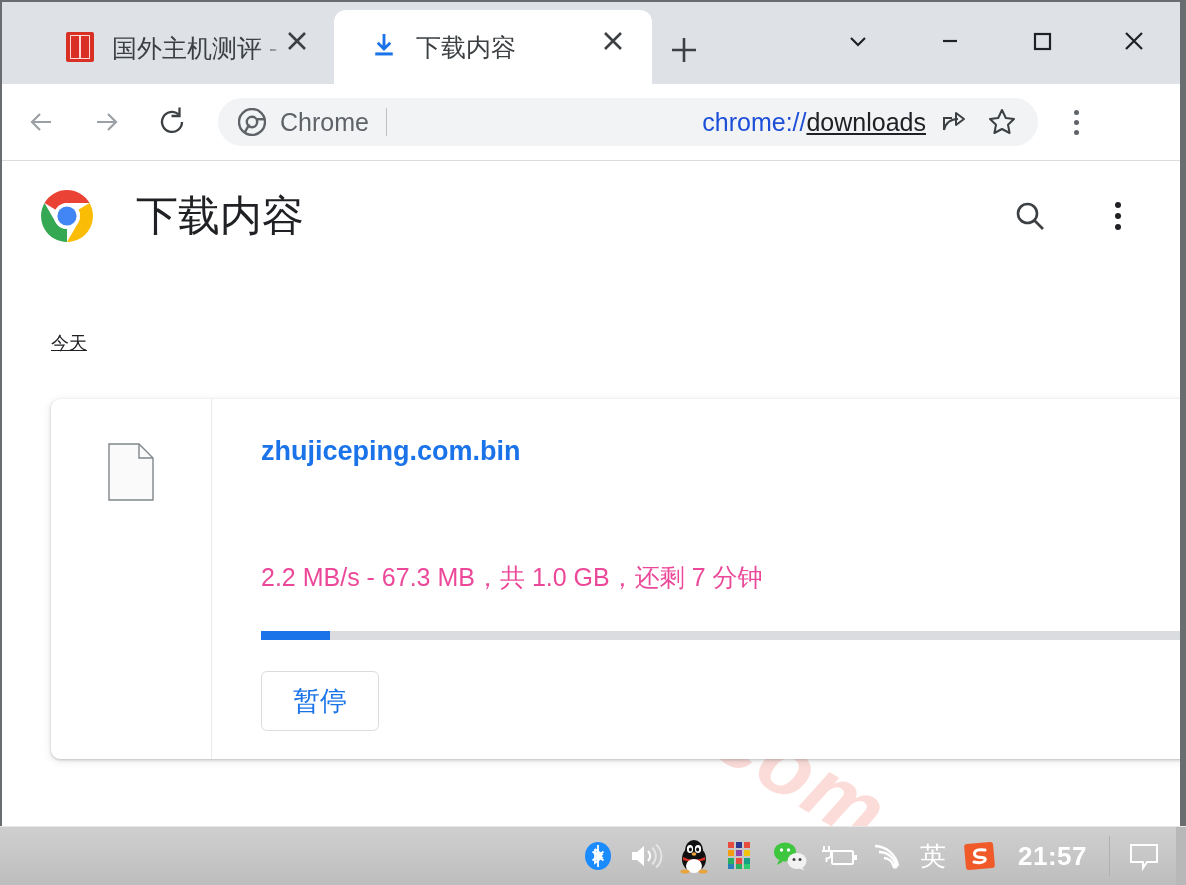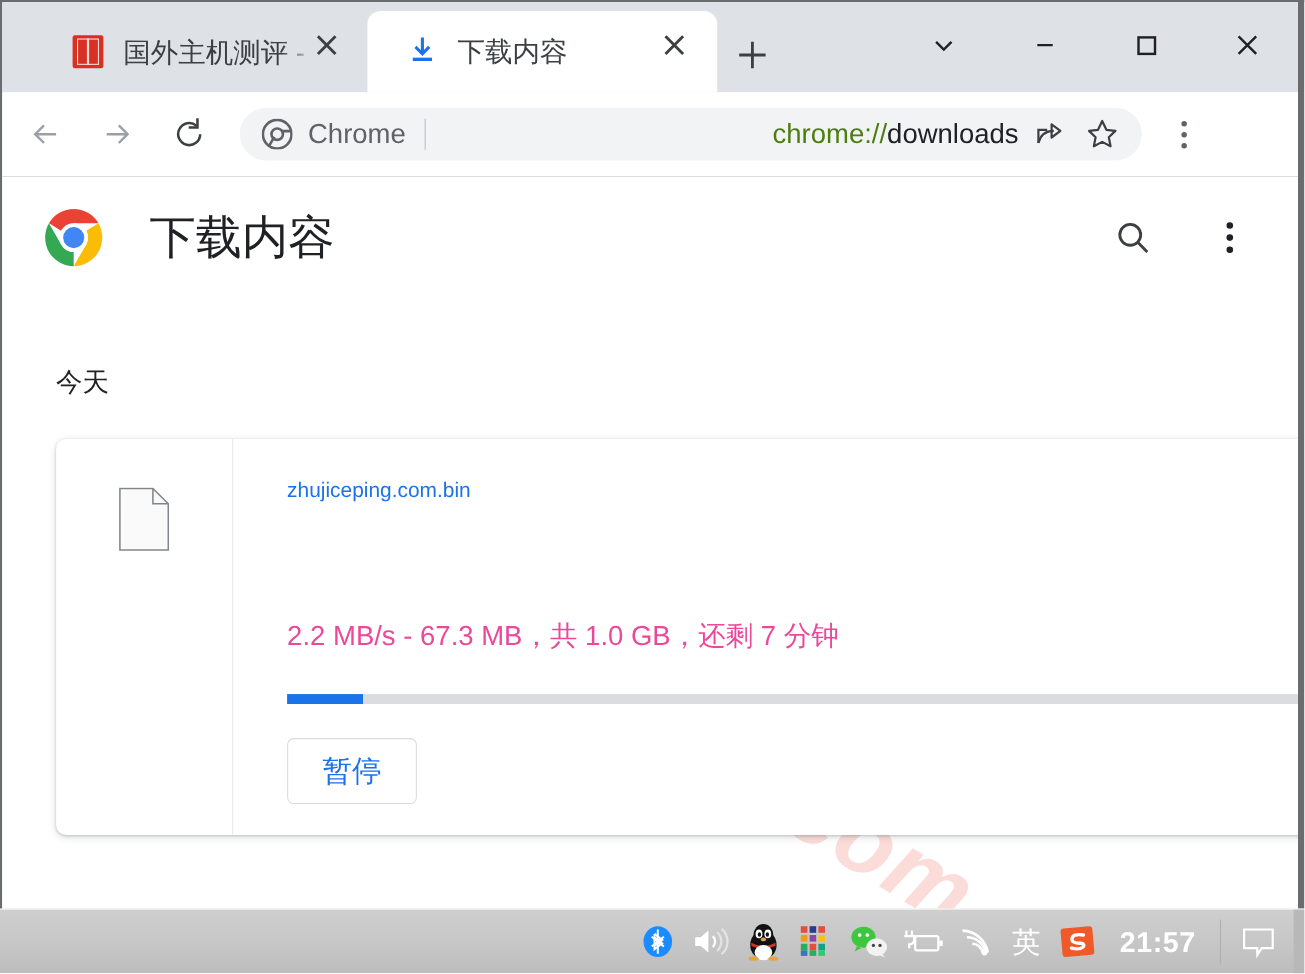--- a/index.html
+++ b/index.html
@@ -209,22 +209,22 @@
     background: #bdc1c6;
     margin: 0 17px;
     flex: 0 0 auto;
   }
   .omni-url {
     font-size: 25px;
     white-space: nowrap;
     flex: 1 1 auto;
     overflow: hidden;
   }
-  .omni-url .scheme { color: #4d7c0f; }
-  .omni-url .host { color: #202124; }
+  .omni-url .scheme { color: #1d4ed8; }
+  .omni-url .host { color: #202124; text-decoration: underline; }
 
   .omni-action {
     width: 40px; height: 40px;
     display: flex;
     align-items: center;
     justify-content: center;
     margin-left: 8px;
     flex: 0 0 auto;
     cursor: pointer;
   }
@@ -295,22 +295,23 @@
     cursor: pointer;
     flex: 0 0 auto;
   }
   .dl-hdr-icon.search { margin-right: 36px; }
   .dl-hdr-icon.more { margin-right: 36px; }
 
   .day-label {
     position: absolute;
     left: 49px;
     top: 170px;
-    font-size: 24px;
+    font-size: 18px;
     color: #202124;
+    text-decoration: underline;
   }
 
   .dl-card {
     position: absolute;
     left: 49px;
     top: 238px;
     width: 1180px;
     height: 360px;
     background: #ffffff;
     border-radius: 9px;
@@ -339,22 +340,22 @@
     position: absolute;
     left: 161px;
     top: 0;
     right: 0;
     height: 100%;
   }
 
   .file-name {
     position: absolute;
     left: 49px; top: 37px;
-    font-size: 19px;
-    font-weight: normal;
+    font-size: 27px;
+    font-weight: bold;
     color: #1a73e8;
     cursor: pointer;
     white-space: nowrap;
   }
   .file-url {
     position: absolute;
     left: 49px; top: 92px;
     font-size: 25px;
     color: #5f6368;
     white-space: nowrap;

